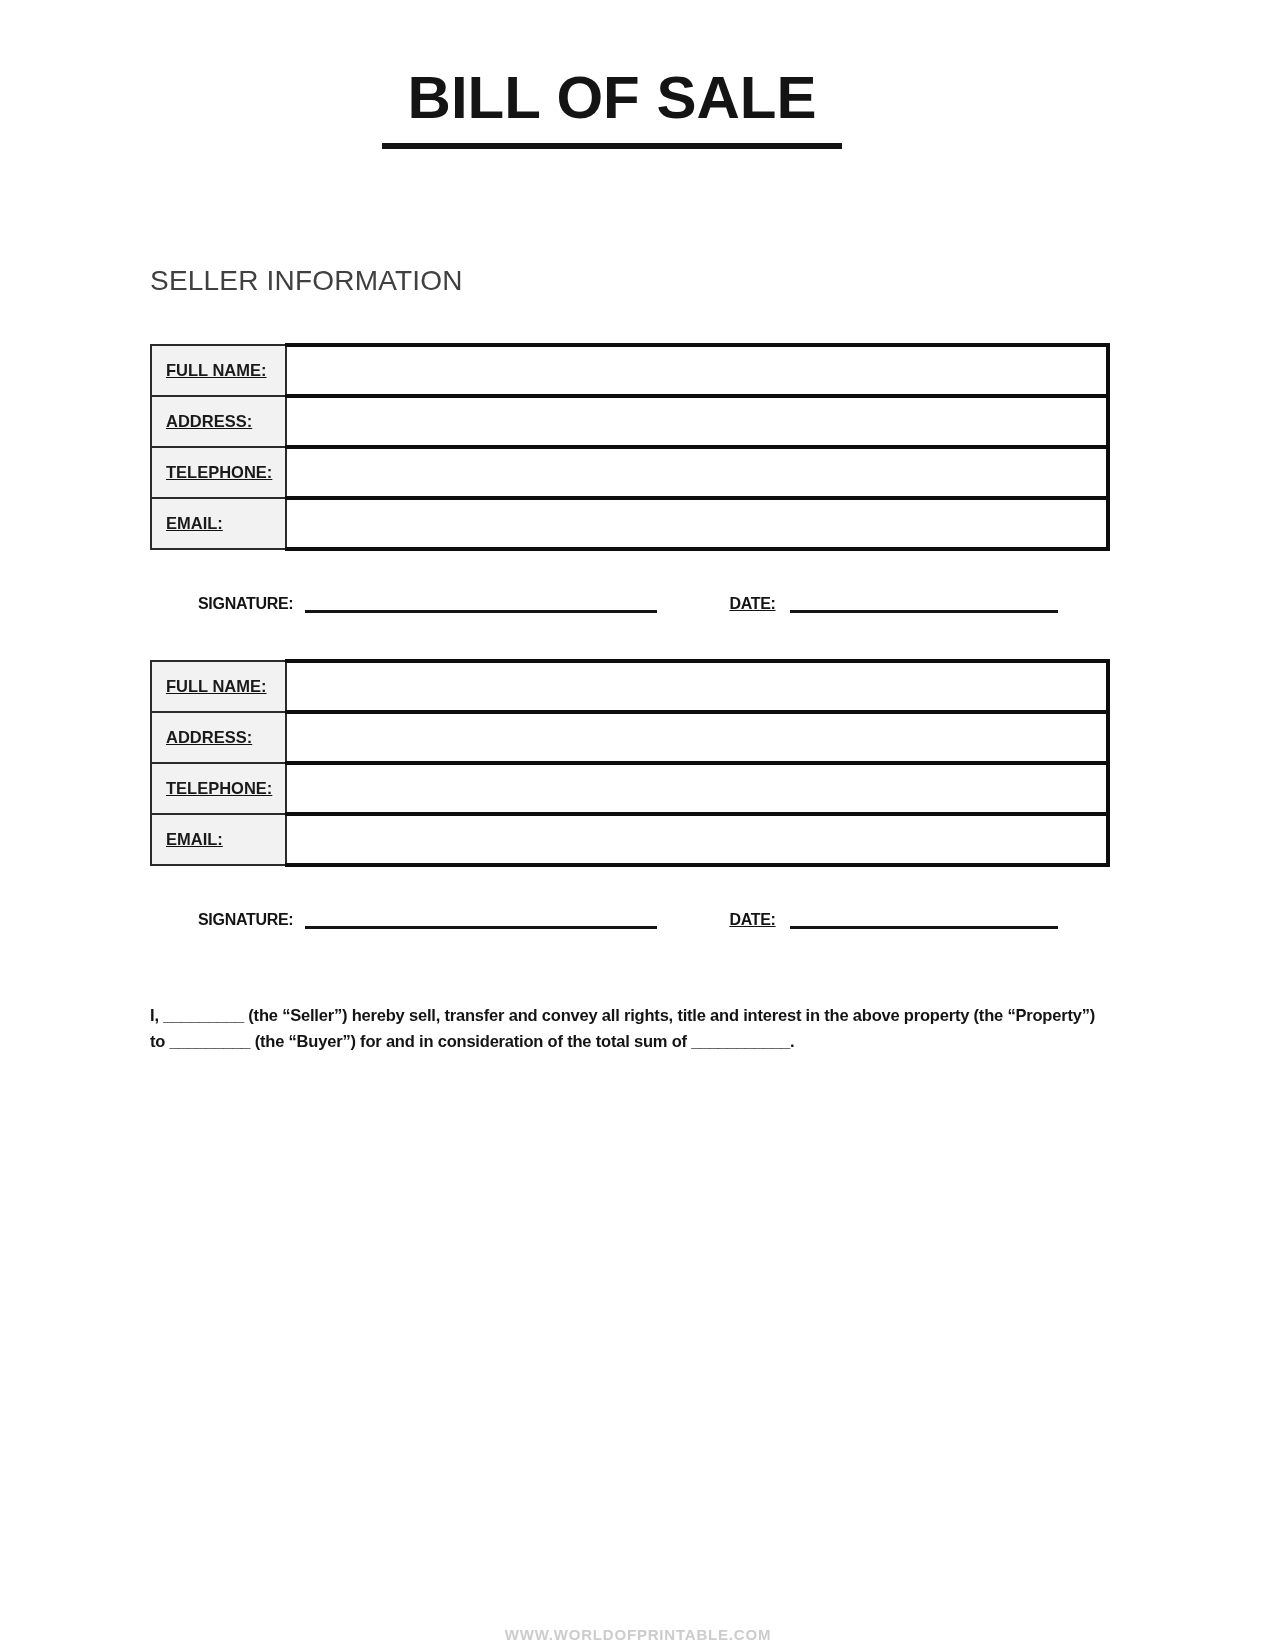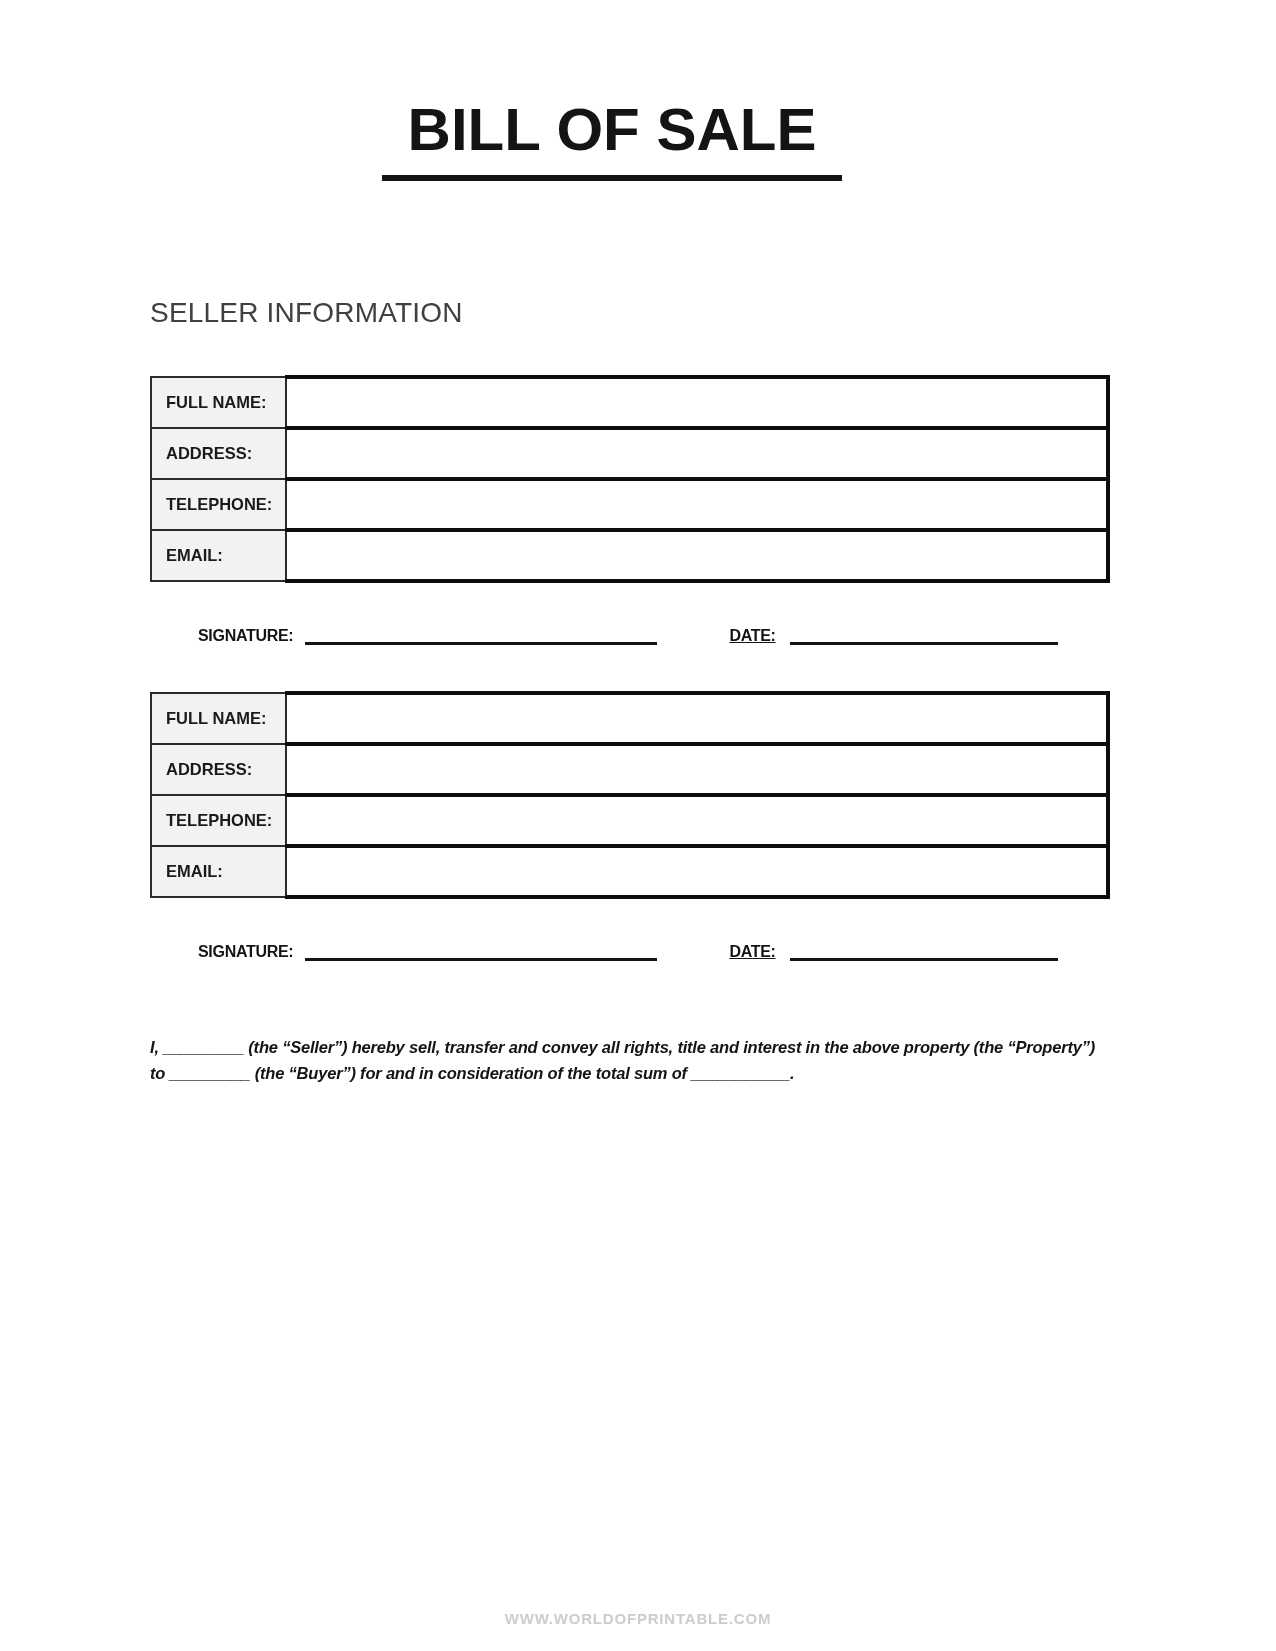--- a/index.html
+++ b/index.html
@@ -13,21 +13,21 @@
   }
   .content {
     width: 960px;
     margin: 0 0 0 150px;
   }
   
   .doc-header {
     text-align: center;
     position: relative;
     left: -18px;
-    padding-top: 98px;
+    padding-top: 66px;
   }
   .doc-title {
     font-size: 60px;
     font-weight: 700;
     letter-spacing: 0px;
     color: #141414;
     line-height: 1.05;
   }
   .title-rule {
     width: 460px;
@@ -44,20 +44,21 @@
   }
   .seller-heading   { margin-top: 116px; }
   .buyer-heading    { margin-top: 64px; }
   .property-heading { margin-top: 62px; }
   
   table.info-table {
     border-collapse: collapse;
     width: 100%;
     table-layout: fixed;
     margin-top: 46px;
+    text-decoration: underline;
   }
   td.label-cell {
     width: 135px;
     height: 51px;
     background: #f2f2f2;
     border: 2px solid #2b2b2b;
     font-size: 16.5px;
     font-weight: 700;
     color: #1a1a1a;
     padding-left: 14px;
@@ -101,26 +102,25 @@
   }
   
   .declaration {
     margin-top: 74px;
     font-size: 16.5px;
     font-weight: 700;
     letter-spacing: -0.2px;
     line-height: 1.55;
     color: #141414;
     width: 960px;
-    font-style: italic;
   }
   
   .page-footer {
     position: absolute;
-    bottom: 24px;
+    bottom: 8px;
     left: 0;
     width: 1276px;
     text-align: center;
     font-size: 15px;
     font-weight: 700;
     letter-spacing: 0.8px;
     color: #cccccc;
   }
 </style>
 </head>

